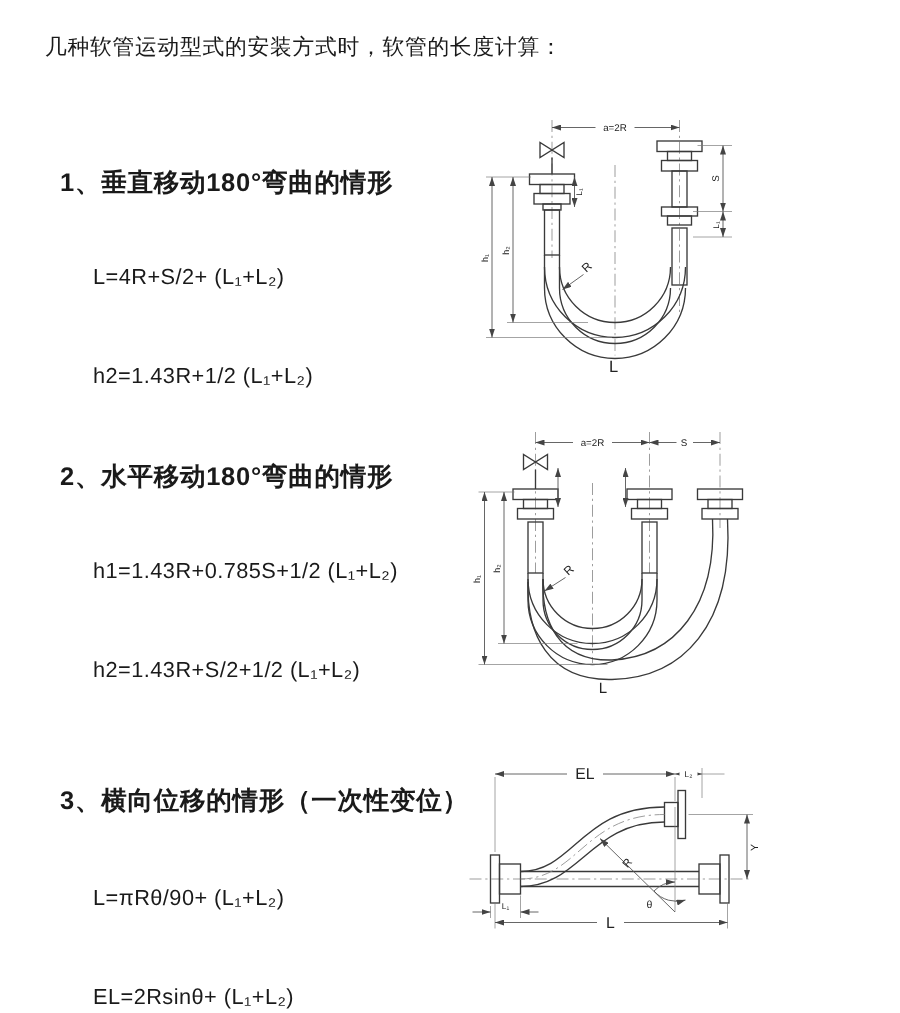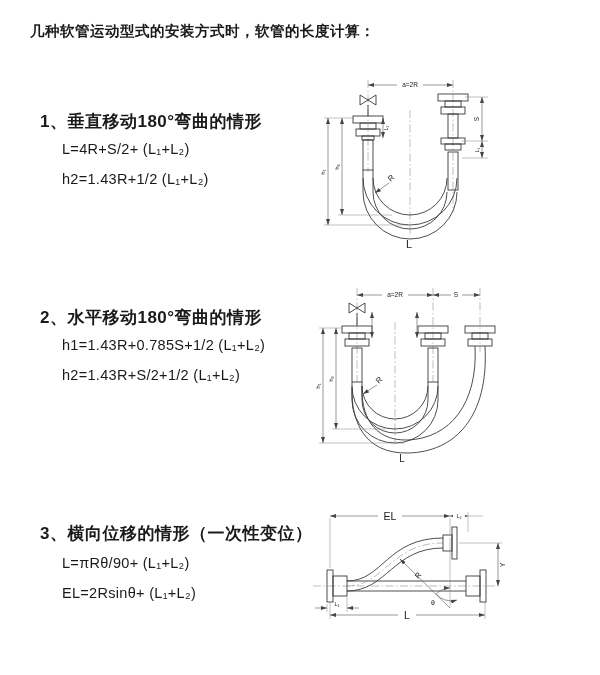--- a/index.html
+++ b/index.html
@@ -1,24 +1,24 @@
 <!DOCTYPE html>
 <html><head>
 <meta charset="utf-8">
 <style>
   html,body{margin:0;padding:0;}
   body{
     width:600px;height:675px;position:relative;background:#ffffff;
     font-family:"Liberation Sans","DejaVu Sans",sans-serif;color:#1a1a1a;
     overflow:hidden;
   }
-  .title{position:absolute;left:30px;top:22px;font-size:14.5px;font-weight:bold;letter-spacing:0.5px;}
+  .title{position:absolute;left:30px;top:22px;font-size:14.5px;font-weight:normal;letter-spacing:0.5px;}
   .sec-heading{position:absolute;left:40px;font-size:17px;font-weight:bold;letter-spacing:0.5px;height:20px;}
   .formulas{position:absolute;left:62px;font-size:14.5px;}
-  .formula{height:30px;display:flex;align-items:center;letter-spacing:0.3px;}
+  .formula{height:30px;display:flex;align-items:center;letter-spacing:0.3px;margin-top:36px;}
   svg{position:absolute;}
   .dimtext{fill:#222;font-family:"Liberation Sans","DejaVu Sans",sans-serif;}
   .outline{stroke:#3a3a3a;stroke-width:0.9;fill:none;}
   .dim{stroke:#555;stroke-width:0.6;fill:none;}
   .ext{stroke:#777;stroke-width:0.45;fill:none;}
   .cline{stroke:#888;stroke-width:0.55;fill:none;stroke-dasharray:8 2.5 1.5 2.5;}
 </style>
 </head>
 <body>
 

